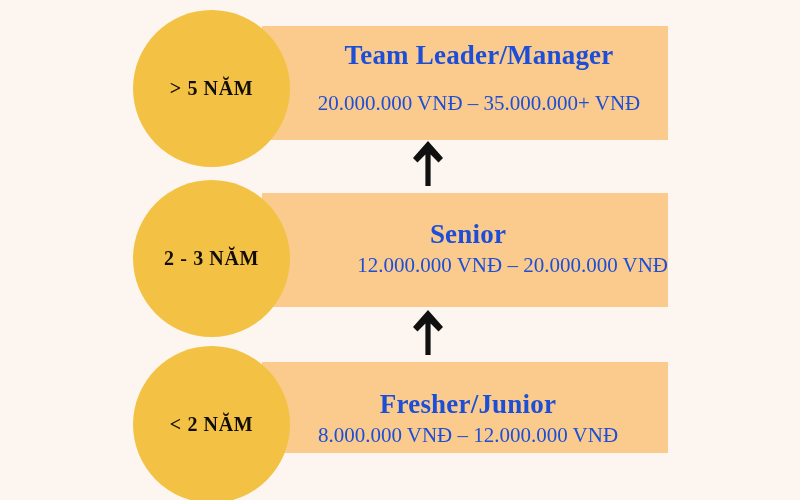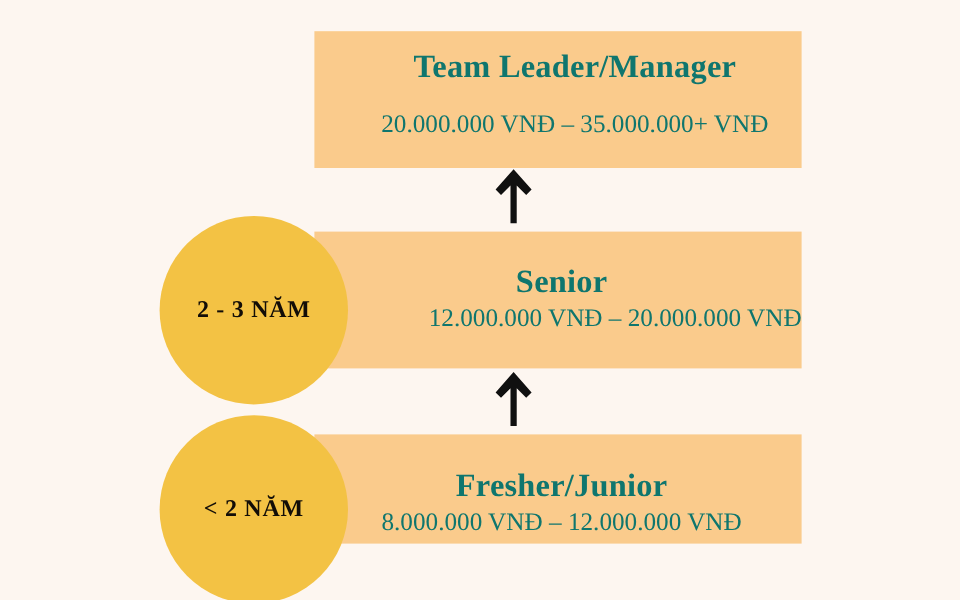--- a/index.html
+++ b/index.html
@@ -30,21 +30,21 @@
   .level-bar.level-1 { top: 26px;  height: 114px; }
   .level-bar.level-2 { top: 193px; height: 114px; }
   .level-bar.level-3 { top: 362px; height: 91px; }
 
   
   .bar-text {
     position: absolute;
     left: 0;
     width: 100%;
     text-align: center;
-    color: #0f766e;
+    color: #1d4ed8;
   }
   .level-1 .bar-text { top: 14px; }
   .level-2 .bar-text { top: 26px; }
   .level-3 .bar-text { top: 27px; }
 
   .role-title {
     font-size: 27px;
     font-weight: bold;
     line-height: 1.12;
     letter-spacing: 0.2px;
@@ -132,20 +132,23 @@
       <path d="M18 2 L33 19 L28.5 23.5 L20.6 15.6 L20.6 47 L15.4 47 L15.4 15.6 L7.5 23.5 L3 19 Z" fill="#101010"></path>
     </svg>
   </div>
 
   <div class="connector-arrow arrow-1">
     <svg width="36" height="48" viewBox="0 0 36 48" xmlns="http://www.w3.org/2000/svg">
       <path d="M18 2 L33 19 L28.5 23.5 L20.6 15.6 L20.6 47 L15.4 47 L15.4 15.6 L7.5 23.5 L3 19 Z" fill="#101010"></path>
     </svg>
   </div>
 
+  <div class="exp-circle circle-1">
+    <span class="exp-label">&gt; 5 NĂM</span>
+  </div>
 
   <div class="exp-circle circle-2">
     <span class="exp-label">2 - 3 NĂM</span>
   </div>
 
   <div class="exp-circle circle-3">
     <span class="exp-label">&lt; 2 NĂM</span>
   </div>
 
 </div>

